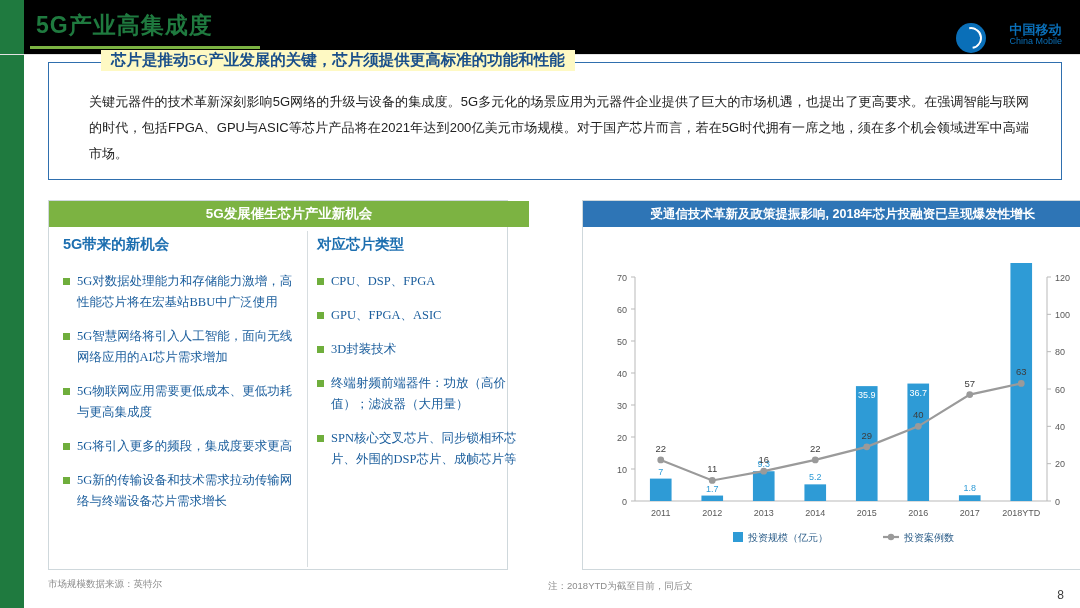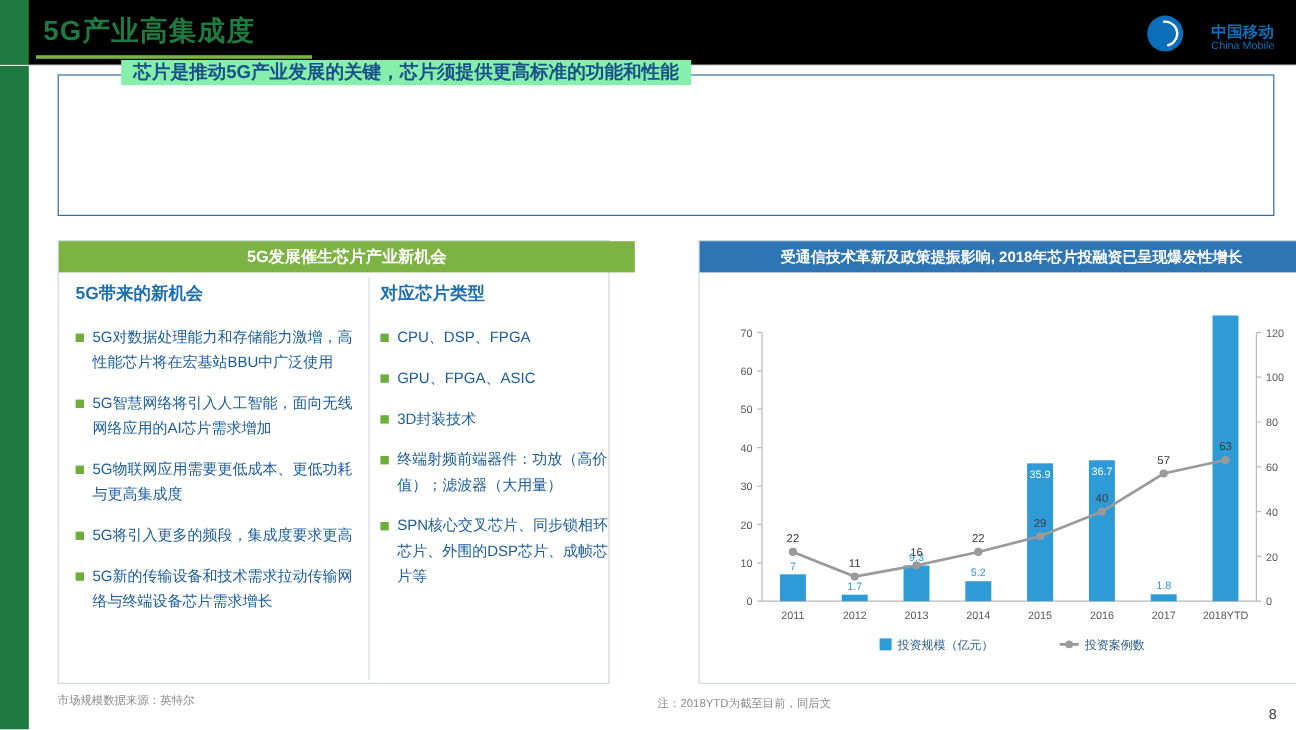--- a/index.html
+++ b/index.html
@@ -23,22 +23,22 @@
   .header-title {
     position:absolute; left:36px; top:10px;
     font-size:23px; font-weight:bold; color:#1f7a3f;
     letter-spacing:1px;
   }
   .header-underline {
     position:absolute; left:30px; top:46px; width:230px; height:3px;
     background:#7cb342;
   }
   .logo {
-    position:absolute; right:18px; top:11px; height:32px;
-    display:flex; align-items:flex-end; gap:23px;
+    position:absolute; right:18px; top:23px; height:32px;
+    display:flex; align-items:flex-start; gap:23px;
   }
   .logo-mark {
     width:30px; height:30px; border-radius:50%;
     background:#0a6fb8;
     position:relative;
     display:flex; align-items:center; justify-content:center;
   }
   .logo-mark:after {
     content:""; width:18px; height:18px; border-radius:50%;
     border:2px solid #fff; border-left-color:transparent; border-bottom-color:transparent;
@@ -59,23 +59,24 @@
   }
 
   
   .callout {
     position:absolute; left:48px; top:62px; width:1014px; height:118px;
     border:1px solid #2f6fae;
     background:#fff;
   }
   .callout-title {
     position:absolute; left:52px; top:-13px;
-    background:#86efac; padding:0 10px;
+    background:#fef9c3; padding:0 10px;
     font-size:15.5px; font-weight:bold; color:#1a4f8a;
     white-space:nowrap;
+    font-family:Liberation Serif, serif;
   }
   .callout-body {
     position:absolute; left:40px; top:26px; width:940px;
     font-size:13px; color:#222; line-height:26px;
     text-align:justify;
   }
 
   
   .panel-left {
     position:absolute; left:48px; top:200px; width:460px; height:370px;
@@ -99,21 +100,21 @@
     position:absolute; left:258px; top:30px; width:1px; height:336px;
     background:#d7dde0;
   }
   ul.bullets {
     position:absolute; margin:0; padding:0; list-style:none;
   }
   ul.bullets.a { left:14px; top:70px; width:236px; }
   ul.bullets.b { left:268px; top:70px; width:202px; }
   ul.bullets li {
     position:relative; padding-left:14px; margin-bottom:13px;
-    font-size:12.5px; color:#1a5d9c; line-height:21px;
+    font-size:12.5px; color:#1a5d9c; line-height:21px;font-family:Liberation Serif, serif;
   }
   ul.bullets li:before {
     content:""; position:absolute; left:0; top:7px;
     width:7px; height:7px; background:#6fae3c;
   }
 
   
   .panel-right {
     position:absolute; left:542px; top:200px; width:520px; height:370px;
     border:1px solid #cfd8dc; background:#fff;margin-left:40px;
@@ -161,20 +162,21 @@
       <div class="logo-cn">中国移动</div>
       <div class="logo-en">China Mobile</div>
     </div>
   </div>
 </div>
 <div class="header-rule"></div>
 <div class="left-rail"></div>
 
 <div class="callout">
   <div class="callout-title">芯片是推动5G产业发展的关键，芯片须提供更高标准的功能和性能</div>
+  <div class="callout-body">关键元器件的技术革新深刻影响5G网络的升级与设备的集成度。5G多元化的场景应用为元器件企业提供了巨大的市场机遇，也提出了更高要求。在强调智能与联网的时代，包括FPGA、GPU与ASIC等芯片产品将在2021年达到200亿美元市场规模。对于国产芯片而言，若在5G时代拥有一席之地，须在多个机会领域进军中高端市场。</div>
 </div>
 
 <div class="panel-left">
   <div class="panel-left-head">5G发展催生芯片产业新机会</div>
   <div class="col-heads">
     <div class="col-head a">5G带来的新机会</div>
     <div class="col-head b">对应芯片类型</div>
   </div>
   <div class="divider-v"></div>
   <ul class="bullets a">

